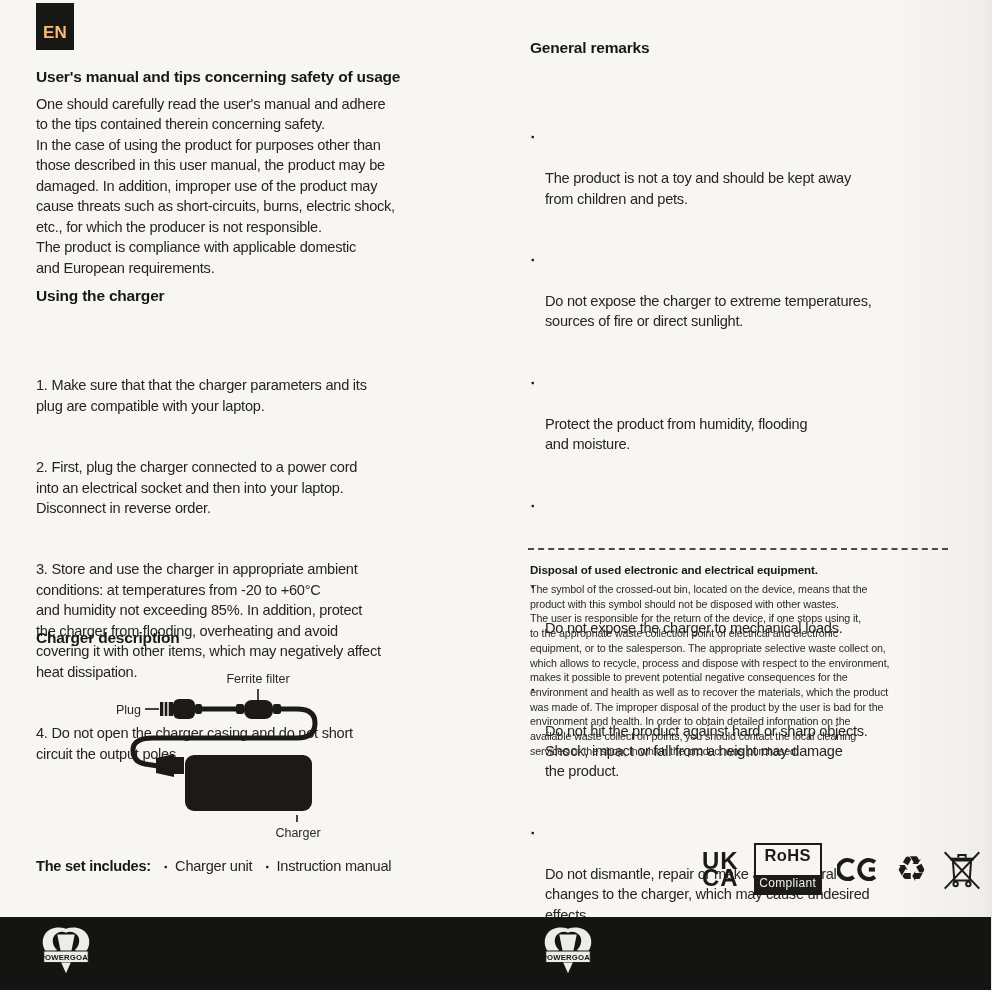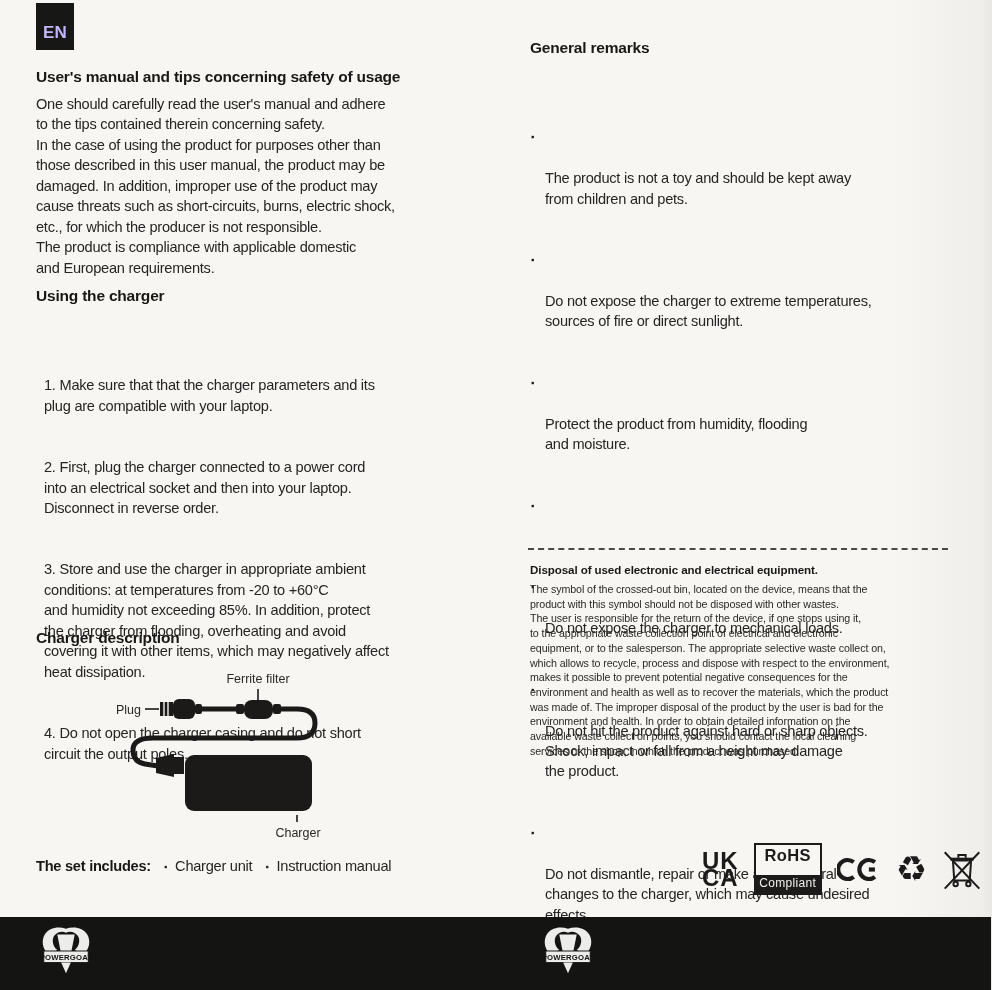--- a/index.html
+++ b/index.html
@@ -5,21 +5,21 @@
   html,body { margin:0; padding:0; background:#e8e8e6; }
   .page {
     position:relative; width:992px; height:990px; overflow:hidden;
     background:linear-gradient(90deg,#f7f6f3 0%, #f7f6f3 90%, #efeeeb 99%, #e9e8e4 100%);
     font-family:"Liberation Sans", sans-serif;
     color:#22211f;
   }
   
   .en-badge {
     position:absolute; left:36px; top:3px; width:38px; height:47px;
-    background:#171716; color:#c4b5fd;
+    background:#171716; color:#fdba74;
     display:flex; align-items:flex-end; justify-content:center;
     font-weight:bold; font-size:17px; padding-bottom:7px; box-sizing:border-box;
     letter-spacing:.3px;
   }
   .h1 { font-weight:bold; font-size:15.5px; letter-spacing:-.2px; color:#181816; }
   .body-text {
     font-size:14.6px; line-height:20.45px; letter-spacing:-.25px;
     white-space:pre-line; color:#262523;
   }
   .abs { position:absolute; }
@@ -70,21 +70,21 @@
 In the case of using the product for purposes other than
 those described in this user manual, the product may be
 damaged. In addition, improper use of the product may
 cause threats such as short-circuits, burns, electric shock,
 etc., for which the producer is not responsible.
 The product is compliance with applicable domestic
 and European requirements.</div>
 
   <div class="abs h1" style="left:36px; top:287px;">Using the charger</div>
 
-  <div class="abs body-text" style="left:44px; top:314px; width:480px;">
+  <div class="abs body-text" style="left:36px; top:314px; width:480px;">
     
   
       <div class="step">1. Make sure that that the charger parameters and its
 plug are compatible with your laptop.</div>
     
       <div class="step">2. First, plug the charger connected to a power cord
 into an electrical socket and then into your laptop.
 Disconnect in reverse order.</div>
     
       <div class="step">3. Store and use the charger in appropriate ambient

